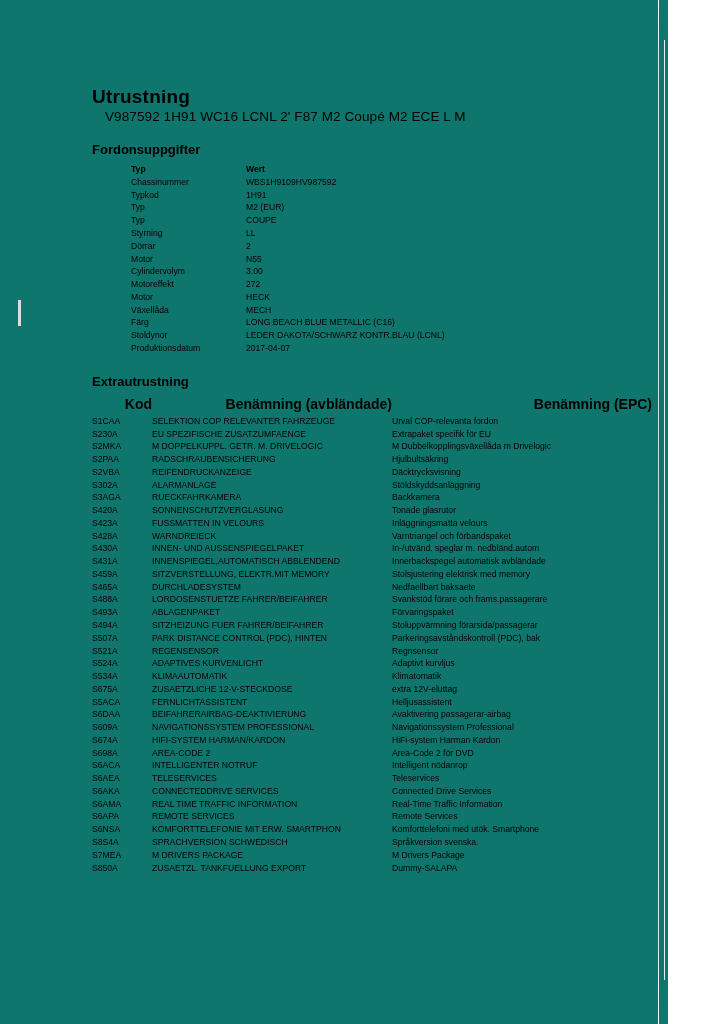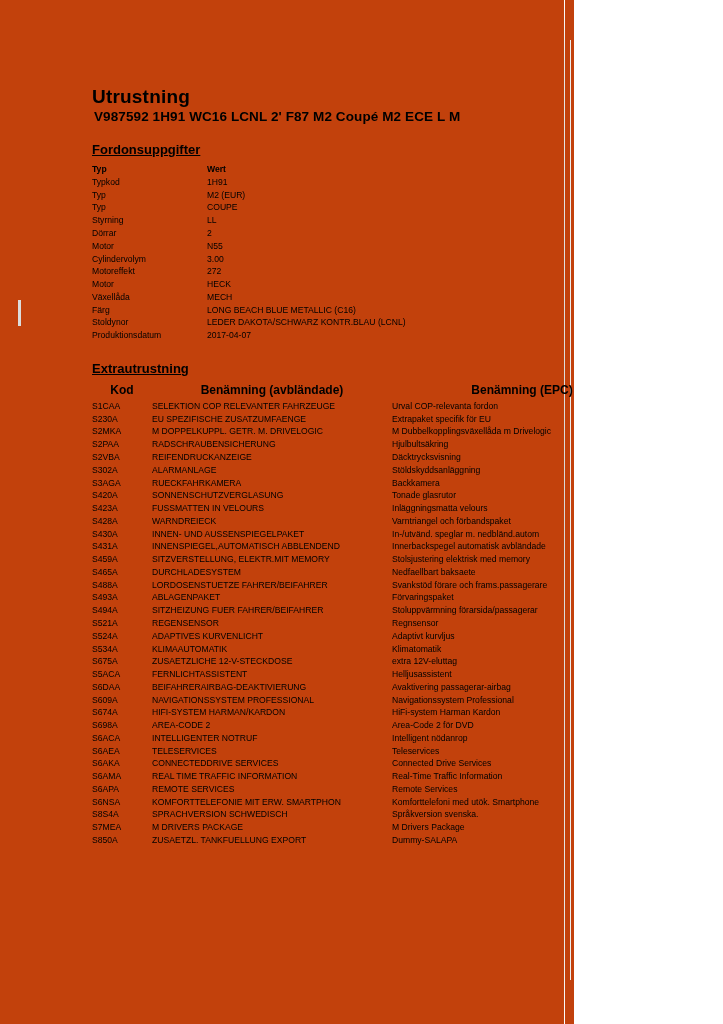--- a/index.html
+++ b/index.html
@@ -11,23 +11,23 @@
     width: 723px;
     height: 1024px;
     font-family: "Liberation Sans", sans-serif;
     color: #000000;
     position: relative;
     overflow: hidden;
   }
   .page {
     position: absolute;
     left: 0; top: 0;
-    width: 574px;
+    width: 668px;
     height: 1024px;
-    background: #c2410c;
+    background: #0f766e;
   }
   
   .scan-edge-left {
     position: absolute;
     left: 18px; top: 300px;
     width: 3px; height: 26px;
     background: #dcdcdc;
   }
   .scan-edge-right {
     position: absolute;
@@ -48,35 +48,35 @@
     width: 560px;
   }
   h1.title {
     font-size: 19px;
     font-weight: bold;
     margin: 0 0 1px 0;
     letter-spacing: 0.2px;
   }
   .subtitle {
     font-size: 13.5px;
-    font-weight: bold;
-    margin: 0 0 18px 2px;
+    font-weight: normal;
+    margin: 0 0 18px 13px;
     letter-spacing: 0.1px;
   }
   h2.section {
     font-size: 13px;
     font-weight: bold;
     margin: 0 0 7px 0;
-    text-decoration: underline;
   }
   table.vehicle {
     border-collapse: collapse;
     font-size: 8.6px;
     margin-bottom: 19px;
     width: 420px;
+    margin-left: 39px;
   }
   table.vehicle th {
     text-align: left;
     font-weight: bold;
     font-size: 8.6px;
     padding: 0 0 2px 0;
   }
   table.vehicle td {
     padding: 0.9px 0;
     vertical-align: top;
@@ -86,23 +86,23 @@
   table.vehicle td.c2 { width: 305px; }
   table.vehicle th.c1 { width: 115px; }
   table.vehicle th.c2 { width: 305px; }
 
   table.extras {
     border-collapse: collapse;
     font-size: 8.6px;
     width: 560px;
   }
   table.extras th {
-    text-align: center;
+    text-align: right;
     font-weight: bold;
-    font-size: 12px;
+    font-size: 14px;
     padding: 0 0 3px 0;
   }
   table.extras td {
     padding: 0.8px 0;
     vertical-align: top;
     line-height: 1.3;
     white-space: nowrap;
   }
   .col-kod { width: 60px; }
   .col-de  { width: 240px; }
@@ -124,20 +124,24 @@
     <h2 class="section">Fordonsuppgifter</h2>
 
     <table class="vehicle">
       <thead>
         <tr>
           <th class="c1">Typ</th>
           <th class="c2">Wert</th>
         </tr>
       </thead>
       <tbody id="vehicle-body">
+          <tr>
+            <td class="c1">Chassinummer</td>
+            <td class="c2">WBS1H9109HV987592</td>
+          </tr>
           <tr>
             <td class="c1">Typkod</td>
             <td class="c2">1H91</td>
           </tr>
           <tr>
             <td class="c1">Typ</td>
             <td class="c2">M2  (EUR)</td>
           </tr>
           <tr>
             <td class="c1">Typ</td>
@@ -276,20 +280,25 @@
             <td class="col-kod">S493A</td>
             <td class="col-de">ABLAGENPAKET</td>
             <td class="col-epc">Förvaringspaket</td>
           </tr>
           <tr>
             <td class="col-kod">S494A</td>
             <td class="col-de">SITZHEIZUNG FUER FAHRER/BEIFAHRER</td>
             <td class="col-epc">Stoluppvärmning förarsida/passagerar</td>
           </tr>
           <tr>
+            <td class="col-kod">S507A</td>
+            <td class="col-de">PARK DISTANCE CONTROL (PDC), HINTEN</td>
+            <td class="col-epc">Parkeringsavståndskontroll (PDC), bak</td>
+          </tr>
+          <tr>
             <td class="col-kod">S521A</td>
             <td class="col-de">REGENSENSOR</td>
             <td class="col-epc">Regnsensor</td>
           </tr>
           <tr>
             <td class="col-kod">S524A</td>
             <td class="col-de">ADAPTIVES KURVENLICHT</td>
             <td class="col-epc">Adaptivt kurvljus</td>
           </tr>
           <tr>

